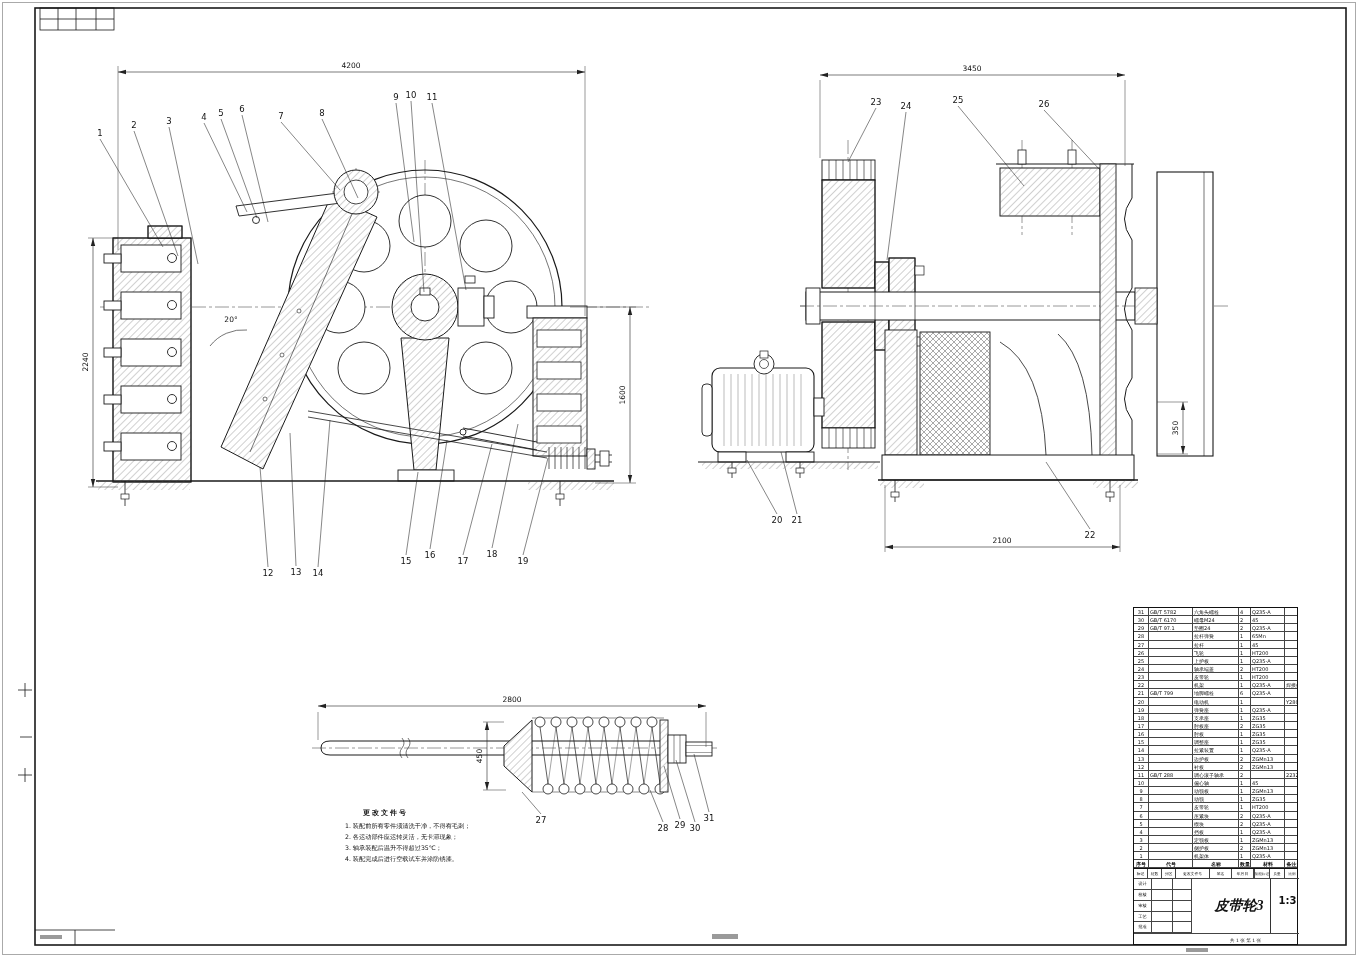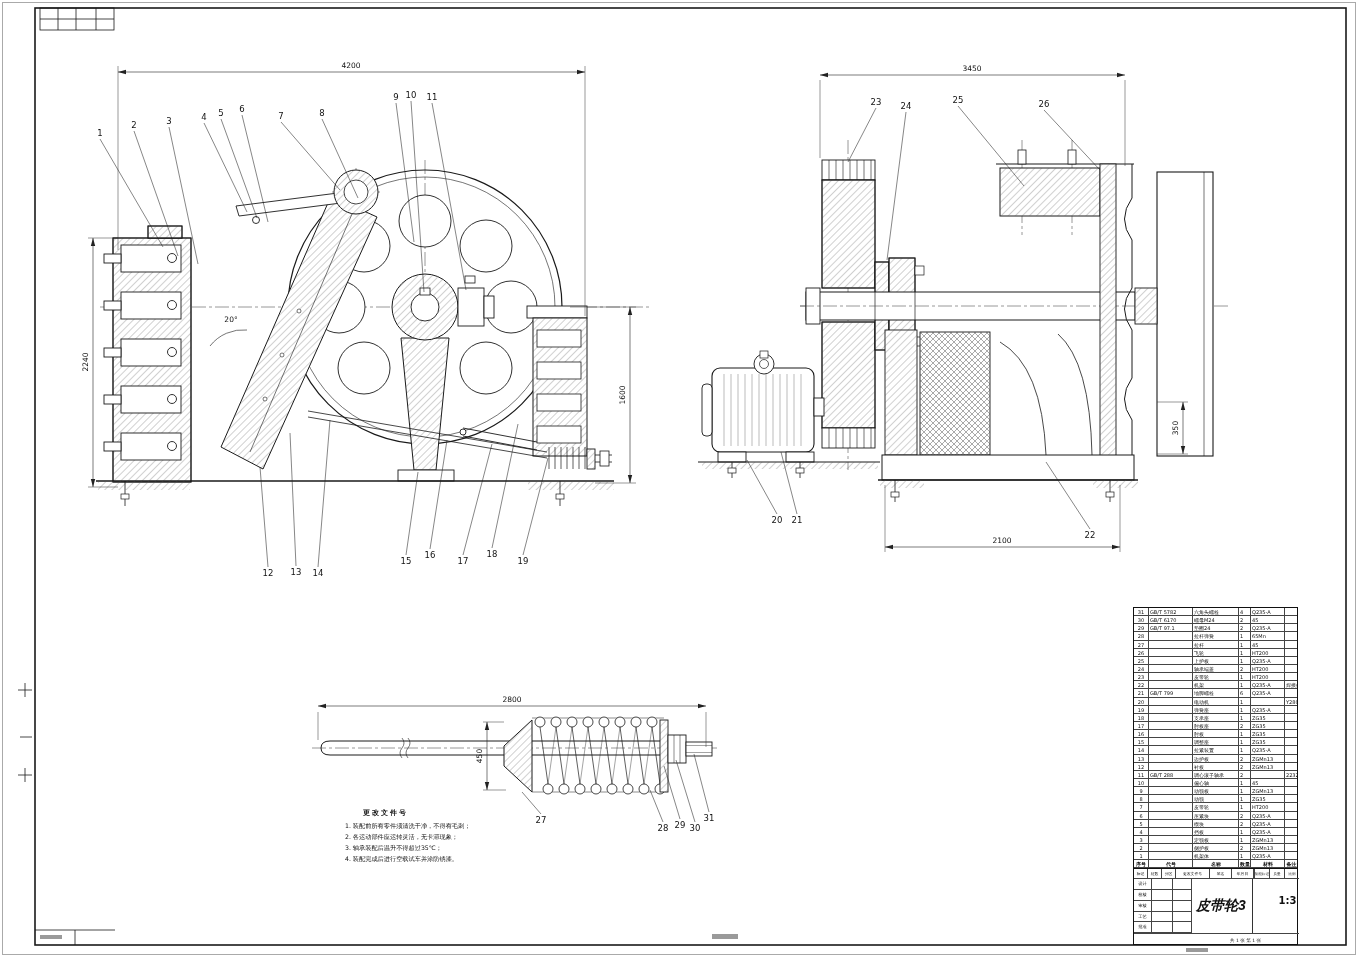--- a/index.html
+++ b/index.html
@@ -26,23 +26,23 @@
   .prow.head div{font-weight:bold;text-align:center;background:#fff;}
   .tblock{position:relative;height:77px;border-top:1.2px solid #111;font-size:4.5px;}
   .hstrip{position:absolute;left:0;top:0;width:120px;height:10px;display:grid;
           grid-template-columns:14px 14px 14px 34px 22px 22px;}
   .hstrip div{border-right:.5px solid #444;border-bottom:.5px solid #444;font-size:3.8px;line-height:10px;
               text-align:center;overflow:hidden;box-sizing:border-box;}
   #admin-rows{position:absolute;left:0;top:10px;width:58px;}
   .arow{display:grid;grid-template-columns:18px 21px 19px;height:10.8px;}
   .arow div{border-right:.5px solid #444;border-bottom:.5px solid #444;font-size:4.2px;line-height:10.8px;
             text-align:center;overflow:hidden;box-sizing:border-box;}
-  .tb-title{position:absolute;left:56px;top:10px;width:62px;height:54px;border-right:.8px solid #333;
+  .tb-title{position:absolute;left:74px;top:10px;width:62px;height:54px;border-right:.8px solid #333;
             display:flex;align-items:center;justify-content:center;
-            font-family:Liberation Sans, sans-serif;font-style:italic;font-weight:bold;font-size:14px;}
+            font-family:Liberation Serif, serif;font-style:italic;font-weight:bold;font-size:14px;}
   .tb-rlabels{position:absolute;left:120px;top:0;width:45px;height:10px;display:grid;grid-template-columns:15px 15px 15px;}
   .tb-rlabels div{border-bottom:.5px solid #444;border-left:.5px solid #444;font-size:3.5px;line-height:10px;
                   text-align:center;overflow:hidden;box-sizing:border-box;}
   .tb-scale{position:absolute;left:142px;top:26px;width:23px;text-align:center;font-size:10px;font-weight:bold;}
   .tb-sheet{position:absolute;left:58px;top:64px;width:107px;height:13px;line-height:13px;text-align:center;font-size:4.5px;border-top:.5px solid #444;}
   .tb-bottomleft{position:absolute;left:0;top:64px;width:58px;height:13px;border-top:.5px solid #444;}
 
   .mark{position:absolute;background:#9a9a9a;}
 </style>
 </head>

